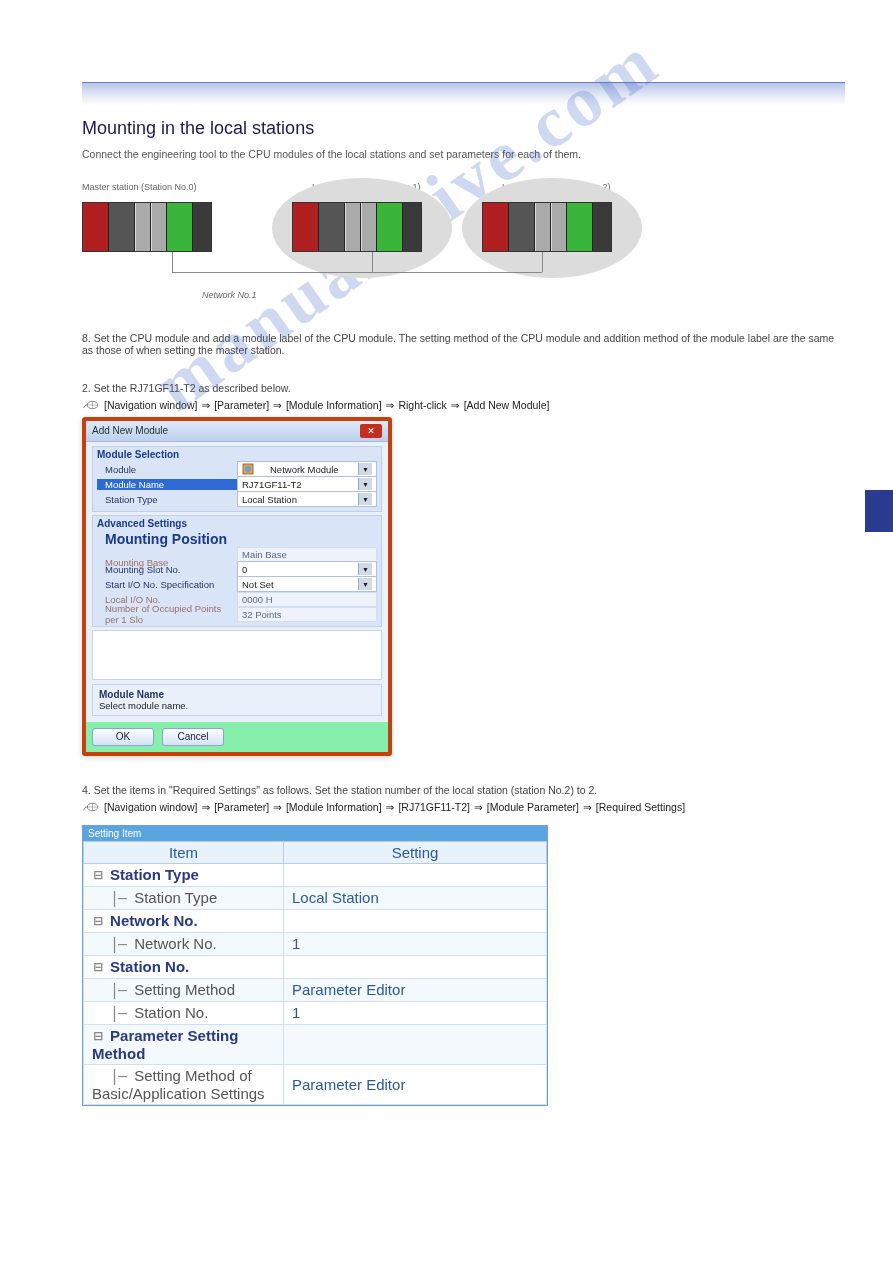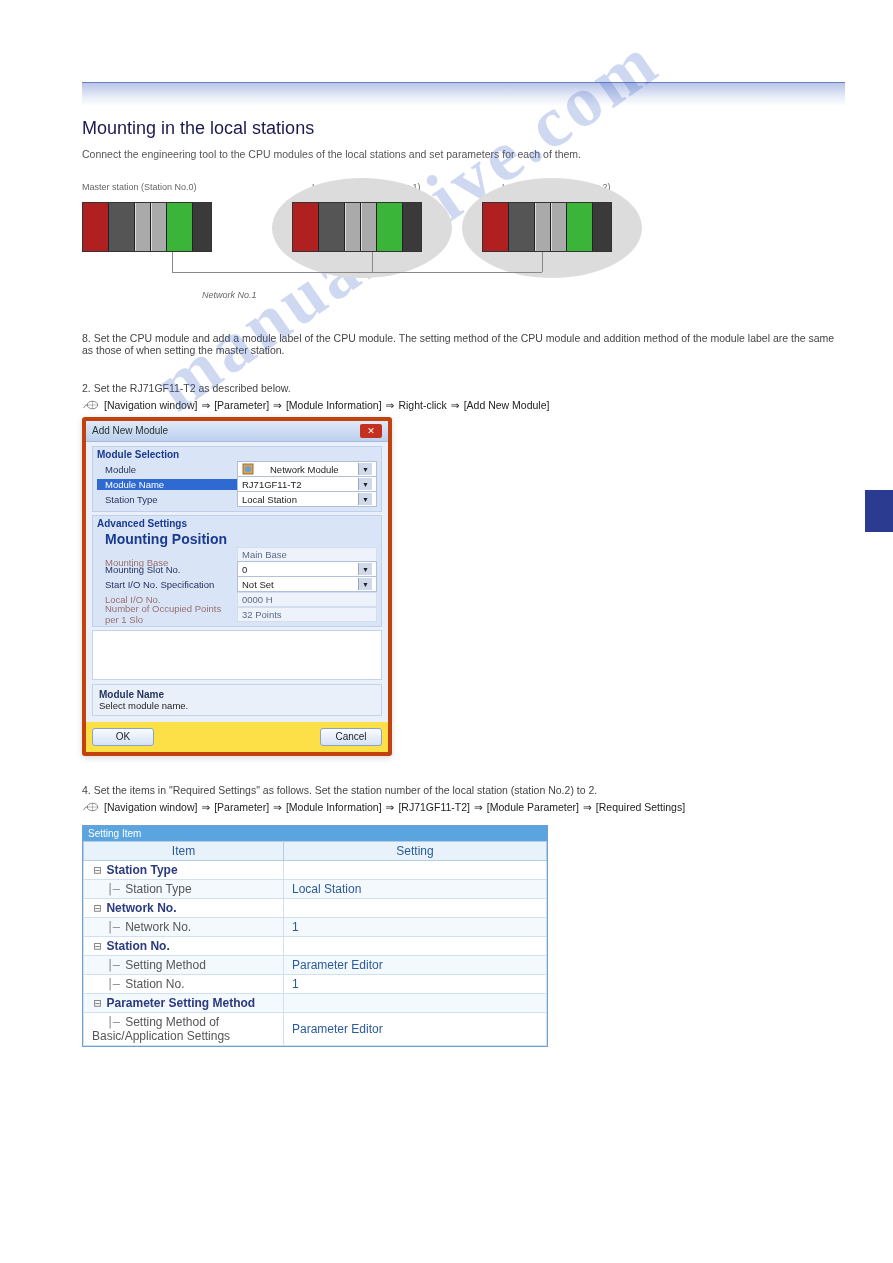--- a/index.html
+++ b/index.html
@@ -40,26 +40,26 @@
   .row { display:flex; align-items:center; font-size:9.5px; height:15px; }
   .row .lab { width:140px; padding-left:8px; color:#253560;}
   .row .val { flex:1; background:#fff; border:1px solid #b0c0da; padding:1px 4px; display:flex; align-items:flex-end; gap:16px;}
   .row .val.readonly { background:#eef2fa; border-color:#d3ddee; color:#5a6a88;}
   .row .val .dd { margin-left:auto; width:14px; height:12px; background:#cfd9ea; border-left:1px solid #9ab; display:flex;align-items:center;justify-content:center; font-size:7px;}
   .row.selected .lab { background:#2e6ad1; color:#fff; }
   .icon-net { display:inline-block; width:12px; height:12px;}
   .emptybox { height:50px; background:#fff; border:1px solid #c4d3ec; margin-top:2px;}
   .desc { background:#eaf0fa; border:1px solid #c4d3ec; margin-top:4px; padding:4px 6px; font-size:9.5px;}
   .desc b { color:#253560; font-size:10px;}
-  .dlg-foot { padding:6px; display:flex; justify-content:space-between; background:#fde047;}
+  .dlg-foot { padding:6px; display:flex; gap:8px; justify-content:flex-start; background:#86efac;}
   .btn { width:62px; height:18px; font-size:10px; background:linear-gradient(#fafcff,#d6e2f4); border:1px solid #8aa3cc; border-radius:3px; display:flex;align-items:center;justify-content:center; color:#223;}
   
   .settings { width:466px; border:1px solid #6fa0d0; margin-top:6px; margin-bottom:14px;}
   .settings .hdr { background:#5aa4e0; color:#fff; font-size:10px; padding:2px 5px;}
-  .settings table { width:100%; border-collapse:collapse; font-size:12px; }
+  .settings table { width:100%; border-collapse:collapse; font-size:15px; }
   .settings th { background:#e8f2fb; color:#2a5a9a; font-weight:normal; border:1px solid #b4cde2; padding:2px 4px; }
   .settings td { border:1px solid #cfe0ef; padding:2px 8px; background:#fff; color:#555;}
   .settings td.blue { color:#2a5a9a; }
   .settings tr.alt td { background:#f4f9fd; }
   .tree { color:#888; padding-left:2px; font-family:monospace; letter-spacing:-1px; }
   .cat td:first-child { color:#2a3a80; font-weight:bold; }
   .watermark { position:absolute; left:140px; top:360px; font-size:72px; font-weight:bold; color:rgba(60,100,200,.25); transform:rotate(-35deg); transform-origin:left top; letter-spacing:4px; pointer-events:none; font-family:Georgia,serif;}
 </style>
 </head>
 <body>

